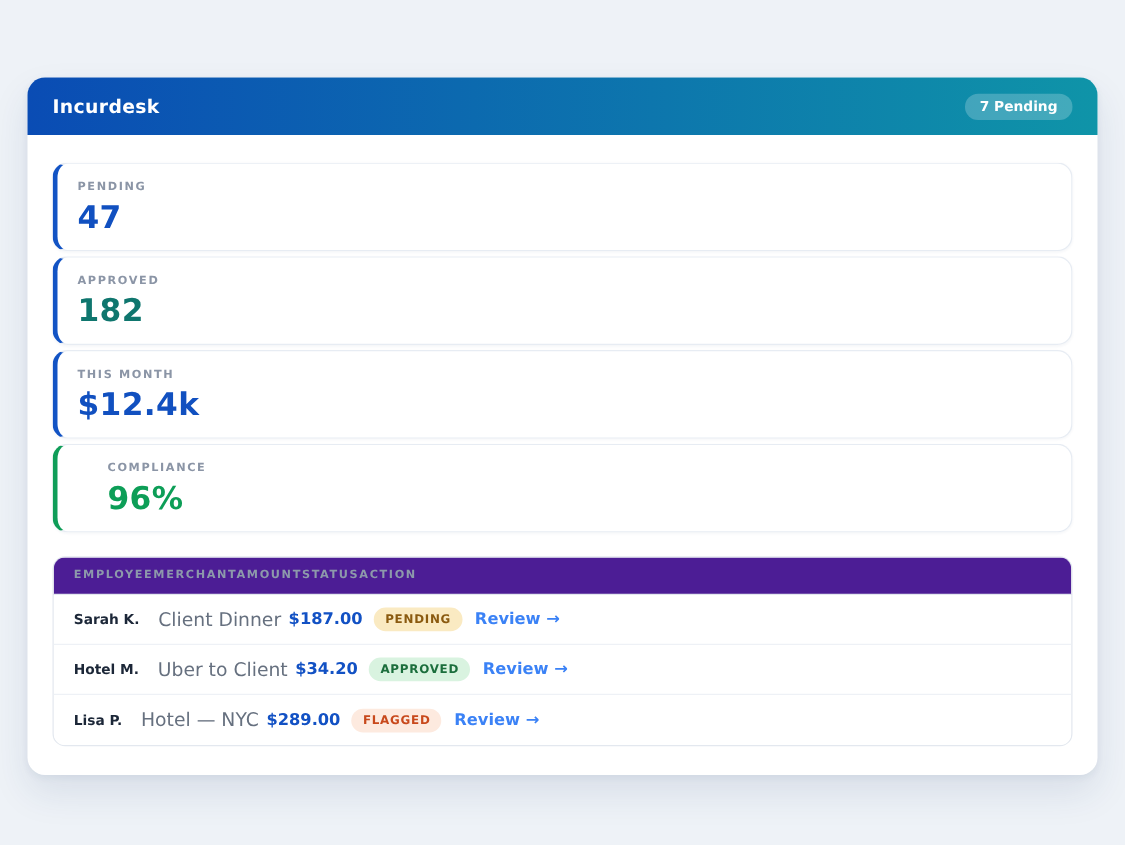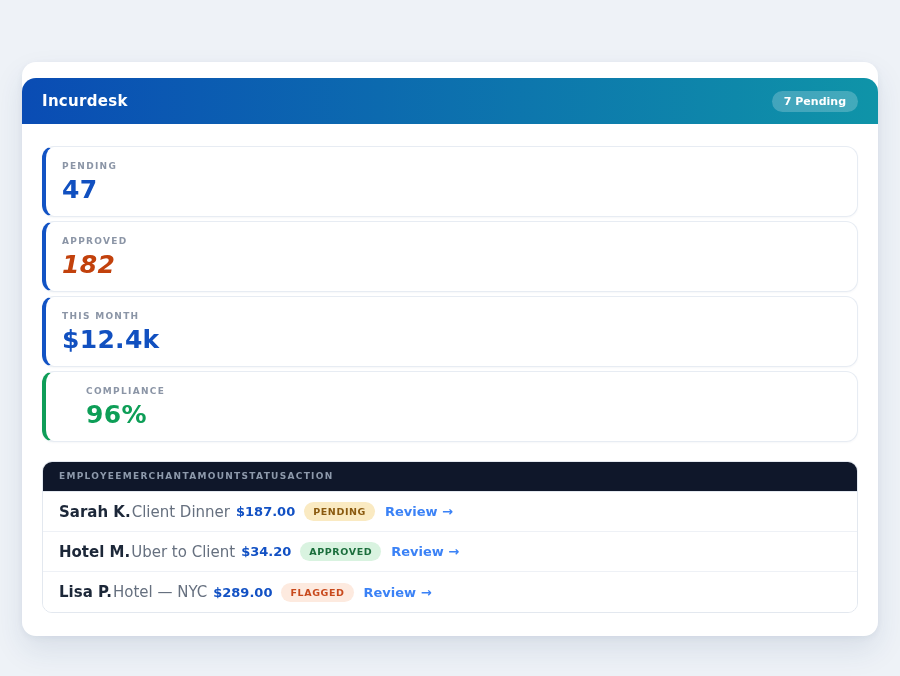--- a/index.html
+++ b/index.html
@@ -70,44 +70,44 @@
     letter-spacing: 0.3px;
   }
   .exp-table {
     margin: 19px 20px 0 20px;
     border: 1px solid #e3e8ef;
     border-radius: 10px;
     overflow: hidden;
     background: #ffffff;
   }
   .thead {
-    background: #0f172a;
+    background: #4c1d95;
     border-bottom: 1px solid #e3e8ef;
     padding: 9px 16px;
     font-size: 9px;
     font-weight: bold;
     color: #8d99ab;
     letter-spacing: 1.3px;
     line-height: 11px;
   }
   .thead span { display: inline; }
   .trow {
     display: flex;
     align-items: center;
     padding: 0 16px;
     height: 40px;
     border-bottom: 1px solid #eef1f6;
     background: #ffffff;
   }
   .trow:last-child { border-bottom: none; }
   .emp {
-    font-size: 15px;
+    font-size: 11px;
     font-weight: bold;
     color: #1c2738;
-    margin-right: 1px;
+    margin-right: 15px;
     white-space: nowrap;
   }
   .merch {
     font-size: 15px;
     color: #66707f;
     margin-right: 6px;
     white-space: nowrap;
   }
   .amt {
     font-size: 13px;
@@ -133,33 +133,33 @@
     text-decoration: none;
     cursor: pointer;
     white-space: nowrap;
   }
 </style>
 </head>
 <body style="background: rgb(238, 242, 247);">
 
 <div class="panel">
 
-  <div class="app-header" style="background: linear-gradient(90deg, rgb(10, 76, 180), rgb(15, 148, 168)); margin-top: 16px;">
+  <div class="app-header" style="background: linear-gradient(90deg, rgb(10, 76, 180), rgb(15, 148, 168));">
     <span class="app-title">Incurdesk</span>
     <span class="pending-badge">7 Pending</span>
   </div>
 
   <div class="stats">
     <div class="stat-card" style="border-left-color: rgb(18, 83, 196);">
       <div class="stat-label">PENDING</div>
       <div class="stat-value" style="color: rgb(17, 80, 192);">47</div>
     </div>
     <div class="stat-card" style="border-left-color: rgb(18, 83, 196);">
       <div class="stat-label">APPROVED</div>
-      <div class="stat-value" style="color: #c2410c; font-style: italic;">182</div>
+      <div class="stat-value" style="color: #0f766e;">182</div>
     </div>
     <div class="stat-card" style="border-left-color: rgb(18, 83, 196);">
       <div class="stat-label">THIS MONTH</div>
       <div class="stat-value" style="color: rgb(17, 80, 192);">$12.4k</div>
     </div>
     <div class="stat-card" style="border-left-color: rgb(15, 157, 88); padding-left: 40px;">
       <div class="stat-label">COMPLIANCE</div>
       <div class="stat-value" style="color: rgb(13, 158, 87);">96%</div>
     </div>
   </div>

